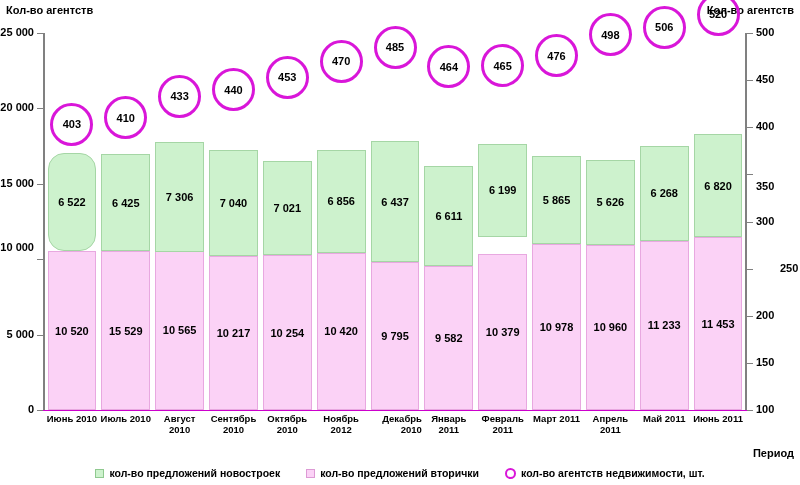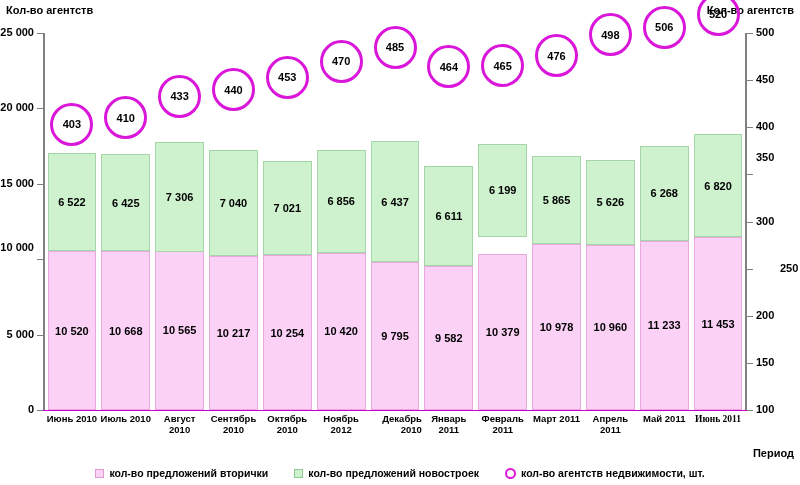--- a/index.html
+++ b/index.html
@@ -180,40 +180,40 @@
         <div class="tlabel tlabel-right" style="top: 371px;">100</div>
         <div class="tick-right" style="top: 329.875px;"></div>
         <div class="tlabel tlabel-right" style="top: 323.875px;">150</div>
         <div class="tick-right" style="top: 282.75px;"></div>
         <div class="tlabel tlabel-right" style="top: 276.75px;">200</div>
         <div class="tick-right" style="top: 235.625px;"></div>
         <div class="tlabel tlabel-right" style="top: 229.625px; margin-left: 35px;">250</div>
         <div class="tick-right" style="top: 188.5px;"></div>
         <div class="tlabel tlabel-right" style="top: 182.5px;">300</div>
         <div class="tick-right" style="top: 141.375px;"></div>
-        <div class="tlabel tlabel-right" style="top: 119px;">350</div>
+        <div class="tlabel tlabel-right" style="top: 148px;">350</div>
         <div class="tick-right" style="top: 94.25px;"></div>
         <div class="tlabel tlabel-right" style="top: 88.25px;">400</div>
         <div class="tick-right" style="top: 47.125px;"></div>
         <div class="tlabel tlabel-right" style="top: 41.125px;">450</div>
         <div class="tick-right" style="top: 0px;"></div>
         <div class="tlabel tlabel-right" style="top: -6px;">500</div>
       </div>
     <div id="bars">
         <div class="bar-col" style="left: 2.5px; width: 48.8462px; height: 377px;">
           <div class="seg seg-used" style="height: 158.642px;">
             <span class="seg-label">10 520</span>
           </div>
-          <div class="seg seg-new" style="bottom: 158.642px; height: 98.3518px;">
+          <div class="seg seg-new" style="bottom: 158.642px; height: 98.3518px; border-radius: 16px;">
             <span class="seg-label">6 522</span>
           </div>
         </div>
         <div class="bar-col" style="left: 56.3462px; width: 48.8462px; height: 377px;">
           <div class="seg seg-used" style="height: 158.777px;">
-            <span class="seg-label">10 668</span>
+            <span class="seg-label">15 529</span>
           </div>
           <div class="seg seg-new" style="bottom: 158.777px; height: 96.889px;">
             <span class="seg-label">6 425</span>
           </div>
         </div>
         <div class="bar-col" style="left: 110.192px; width: 48.8462px; height: 377px;">
           <div class="seg seg-used" style="height: 159.32px;">
             <span class="seg-label">10 565</span>
           </div>
           <div class="seg seg-new" style="bottom: 158px; height: 110.174px;">
@@ -350,30 +350,30 @@
       <div class="cat-label" style="left: 152.692px; width: 53.8462px;">Август 2010</div>
       <div class="cat-label" style="left: 206.538px; width: 53.8462px;">Сентябрь 2010</div>
       <div class="cat-label" style="left: 260.385px; width: 53.8462px;">Октябрь 2010</div>
       <div class="cat-label" style="left: 314.231px; width: 53.8462px;">Ноябрь 2012</div>
       <div class="cat-label" style="left: 368.077px; width: 53.8462px; text-align: right;">Декабрь 2010</div>
       <div class="cat-label" style="left: 421.923px; width: 53.8462px;">Январь 2011</div>
       <div class="cat-label" style="left: 475.769px; width: 53.8462px;">Февраль 2011</div>
       <div class="cat-label" style="left: 529.615px; width: 53.8462px;">Март 2011</div>
       <div class="cat-label" style="left: 583.462px; width: 53.8462px;">Апрель 2011</div>
       <div class="cat-label" style="left: 637.308px; width: 53.8462px;">Май 2011</div>
-      <div class="cat-label" style="left: 691.154px; width: 53.8462px; font-family: Liberation Serif, serif;">Июнь 2011</div>
+      <div class="cat-label" style="left: 691.154px; width: 53.8462px;">Июнь 2011</div>
     </div>
 
   <div id="legend">
+      <div class="legend-item">
+        <span class="legend-swatch green"></span>
+        <span>кол-во предложений новостроек</span>
+      </div>
       <div class="legend-item">
         <span class="legend-swatch pink"></span>
         <span>кол-во предложений вторички</span>
       </div>
       <div class="legend-item">
-        <span class="legend-swatch green"></span>
-        <span>кол-во предложений новостроек</span>
-      </div>
-      <div class="legend-item">
         <span class="legend-ring"></span>
         <span>кол-во агентств недвижимости, шт.</span>
       </div>
     </div>
 </div>
 
 </body></html>

